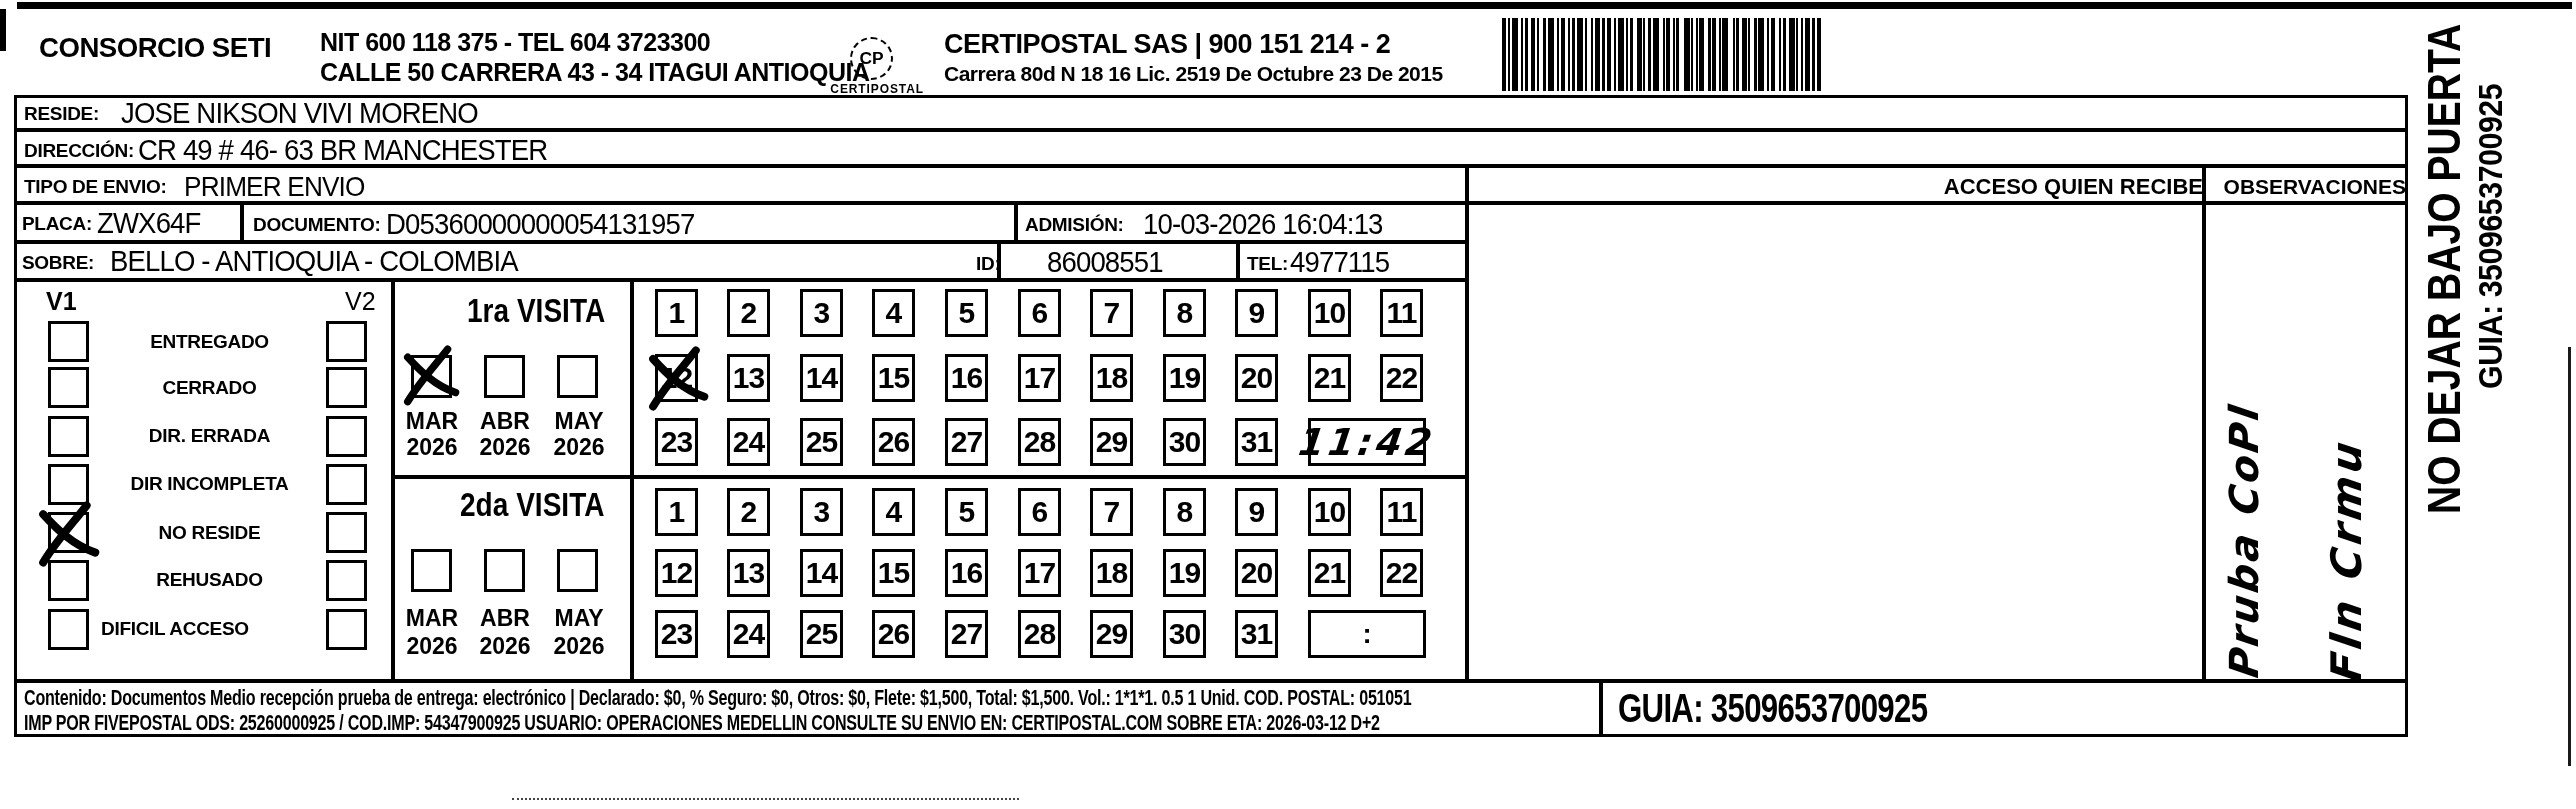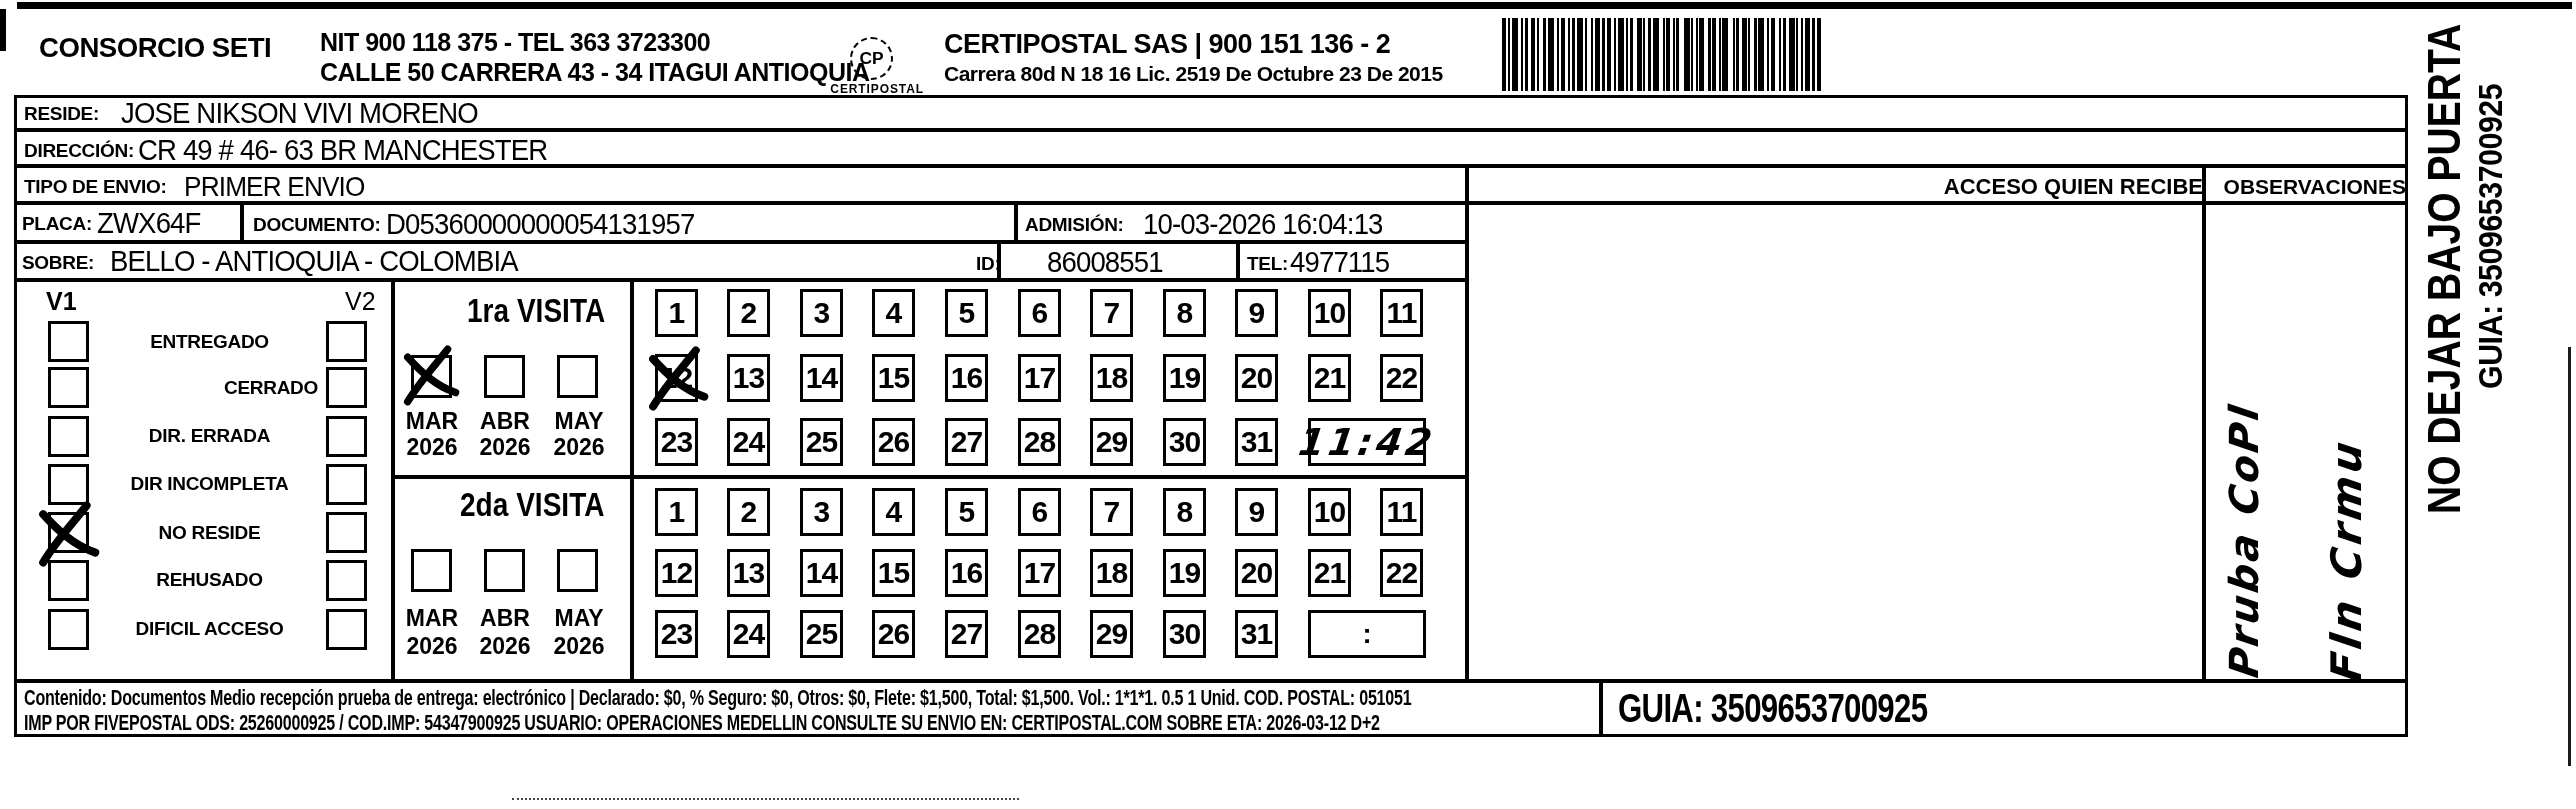--- a/index.html
+++ b/index.html
@@ -24,32 +24,32 @@
 </style>
 </head>
 <body>
 
 <div class="ln" style="left:16.5px;top:1.8px;width:2555px;height:7.3px;"></div>
 <div class="ln" style="left:0;top:9.2px;width:5.5px;height:42px;"></div>
 <div class="ln" style="left:2568px;top:347px;width:2.8px;height:419px;background:#1a1a1a;"></div>
 <div class="abs" style="left:512px;top:798px;width:507px;border-top:2.8px dotted #444;"></div>
 
 <div class="hdrtxt" style="left:39px;top:32px;font-size:27.6px;">CONSORCIO SETI</div>
-<div class="hdrtxt" style="left:320px;top:27.6px;font-size:25px;">NIT 900 118 375 - TEL 363 3723300</div>
+<div class="hdrtxt" style="left:320px;top:27.6px;font-size:25px;">NIT 600 118 375 - TEL 604 3723300</div>
 <div class="hdrtxt" style="left:320px;top:58px;font-size:25px;">CALLE 50 CARRERA 43 - 34 ITAGUI ANTIOQUIA</div>
 
 <div class="abs" style="left:821px;top:35px;width:103px;height:66px;">
   <div class="abs" style="left:29px;top:1.8px;width:39px;height:39px;border:2.8px dashed #000;border-radius:50%;display:flex;align-items:center;justify-content:center;">
     <span style="font-size:17.4px;font-weight:bold;">CP</span>
   </div>
   <div class="abs ctr" style="left:0;top:47px;width:103px;font-size:12px;font-weight:bold;letter-spacing:0.9px;">CERTIPOSTAL</div>
   <div class="abs" style="left:1.8px;top:62px;width:97px;border-top:1.8px dotted #000;"></div>
 </div>
 
-<div class="hdrtxt" style="left:944px;top:29px;font-size:27px;">CERTIPOSTAL SAS | 900 151 136 - 2</div>
+<div class="hdrtxt" style="left:944px;top:29px;font-size:27px;">CERTIPOSTAL SAS | 900 151 214 - 2</div>
 <div class="hdrtxt" style="left:944px;top:62px;font-size:21px;font-weight:bold;">Carrera 80d N 18 16  Lic. 2519 De Octubre 23 De 2015</div>
 
 <div class="abs" id="barcode" style="left:1502px;top:18.4px;width:327px;height:73px;overflow:hidden;">
     <div style="position: absolute; left: 0px; top: 0px; width: 3.7px; height: 73px; background: rgb(0, 0, 0);"></div>
     <div style="position: absolute; left: 6.4px; top: 0px; width: 1.8px; height: 73px; background: rgb(0, 0, 0);"></div>
     <div style="position: absolute; left: 10px; top: 0px; width: 5.5px; height: 73px; background: rgb(0, 0, 0);"></div>
     <div style="position: absolute; left: 19px; top: 0px; width: 1.8px; height: 73px; background: rgb(0, 0, 0);"></div>
     <div style="position: absolute; left: 23px; top: 0px; width: 2.8px; height: 73px; background: rgb(0, 0, 0);"></div>
     <div style="position: absolute; left: 28.5px; top: 0px; width: 4.6px; height: 73px; background: rgb(0, 0, 0);"></div>
     <div style="position: absolute; left: 35px; top: 0px; width: 1.8px; height: 73px; background: rgb(0, 0, 0);"></div>
@@ -176,40 +176,40 @@
   <span class="hand" style="font-size:40px;letter-spacing:2.8px;">Pruba CoPl</span>
 </div>
 <div class="rot" style="left:2322px;top:681px;width:422px;">
   <span class="hand" style="font-size:42px;letter-spacing:3.7px;">Fln Crmu</span>
 </div>
 
 <div style="position: absolute; left: 48px; top: 321px; width: 35px; height: 35px; border: 3.7px solid rgb(0, 0, 0);"></div>
 <div style="position: absolute; left: 101px; top: 331px; width: 217px; text-align: center; font-size: 19px; font-weight: bold; letter-spacing: -0.3px;">ENTREGADO</div>
 <div style="position: absolute; left: 326px; top: 321px; width: 35px; height: 35px; border: 3.7px solid rgb(0, 0, 0);"></div>
 <div style="position: absolute; left: 48px; top: 367px; width: 35px; height: 35px; border: 3.7px solid rgb(0, 0, 0);"></div>
-<div style="position: absolute; left: 101px; top: 377px; width: 217px; text-align: right; font-size: 19px; font-weight: bold; letter-spacing: -0.3px;">CERRADO</div>
+<div style="position: absolute; left: 101px; top: 377px; width: 217px; text-align: center; font-size: 19px; font-weight: bold; letter-spacing: -0.3px;">CERRADO</div>
 <div style="position: absolute; left: 326px; top: 367px; width: 35px; height: 35px; border: 3.7px solid rgb(0, 0, 0);"></div>
 <div style="position: absolute; left: 48px; top: 416px; width: 35px; height: 35px; border: 3.7px solid rgb(0, 0, 0);"></div>
 <div style="position: absolute; left: 101px; top: 425px; width: 217px; text-align: center; font-size: 19px; font-weight: bold; letter-spacing: -0.3px;">DIR. ERRADA</div>
 <div style="position: absolute; left: 326px; top: 416px; width: 35px; height: 35px; border: 3.7px solid rgb(0, 0, 0);"></div>
 <div style="position: absolute; left: 48px; top: 464px; width: 35px; height: 35px; border: 3.7px solid rgb(0, 0, 0);"></div>
 <div style="position: absolute; left: 101px; top: 473px; width: 217px; text-align: center; font-size: 19px; font-weight: bold; letter-spacing: -0.3px;">DIR INCOMPLETA</div>
 <div style="position: absolute; left: 326px; top: 464px; width: 35px; height: 35px; border: 3.7px solid rgb(0, 0, 0);"></div>
 <div style="position: absolute; left: 48px; top: 512px; width: 35px; height: 35px; border: 3.7px solid rgb(0, 0, 0);"></div>
 <div style="position: absolute; left: 101px; top: 522px; width: 217px; text-align: center; font-size: 19px; font-weight: bold; letter-spacing: -0.3px;">NO RESIDE</div>
 <div style="position: absolute; left: 326px; top: 512px; width: 35px; height: 35px; border: 3.7px solid rgb(0, 0, 0);"></div>
 <svg class="xmark" viewBox="0 0 100 100" style="left: 37px; top: 503px; width: 62px; height: 62px;">
     <path d="M10,18 C32,42 58,68 94,80" fill="none" stroke="#000" stroke-width="13" stroke-linecap="round"></path>
     <path d="M80,4 C60,30 30,62 10,96" fill="none" stroke="#000" stroke-width="13" stroke-linecap="round"></path>
   </svg>
 <div style="position: absolute; left: 48px; top: 560px; width: 35px; height: 35px; border: 3.7px solid rgb(0, 0, 0);"></div>
 <div style="position: absolute; left: 101px; top: 569px; width: 217px; text-align: center; font-size: 19px; font-weight: bold; letter-spacing: -0.3px;">REHUSADO</div>
 <div style="position: absolute; left: 326px; top: 560px; width: 35px; height: 35px; border: 3.7px solid rgb(0, 0, 0);"></div>
 <div style="position: absolute; left: 48px; top: 609px; width: 35px; height: 35px; border: 3.7px solid rgb(0, 0, 0);"></div>
-<div style="position: absolute; left: 101px; top: 618px; width: 217px; text-align: center; font-size: 19px; font-weight: bold; letter-spacing: -0.3px;">DIFICIL ACCESO</div>
+<div style="position: absolute; left: 101px; top: 618px; width: 217px; font-size: 19px; font-weight: bold; letter-spacing: -0.3px;">DIFICIL ACCESO</div>
 <div style="position: absolute; left: 326px; top: 609px; width: 35px; height: 35px; border: 3.7px solid rgb(0, 0, 0);"></div>
 <div style="position: absolute; left: 411px; top: 355px; width: 35px; height: 37px; border: 3.7px solid rgb(0, 0, 0);"></div>
 <div style="position: absolute; left: 397px; top: 408px; width: 70px; text-align: center; font-size: 23px; font-weight: bold;">MAR</div>
 <div style="position: absolute; left: 397px; top: 434px; width: 70px; text-align: center; font-size: 23px; font-weight: bold;">2026</div>
 <svg class="xmark" viewBox="0 0 100 100" style="left: 402px; top: 347px; width: 57px; height: 57px;">
     <path d="M10,18 C32,42 58,68 94,80" fill="none" stroke="#000" stroke-width="13" stroke-linecap="round"></path>
     <path d="M80,4 C60,30 30,62 10,96" fill="none" stroke="#000" stroke-width="13" stroke-linecap="round"></path>
   </svg>
 <div style="position: absolute; left: 484px; top: 355px; width: 35px; height: 37px; border: 3.7px solid rgb(0, 0, 0);"></div>
 <div style="position: absolute; left: 470px; top: 408px; width: 70px; text-align: center; font-size: 23px; font-weight: bold;">ABR</div>

